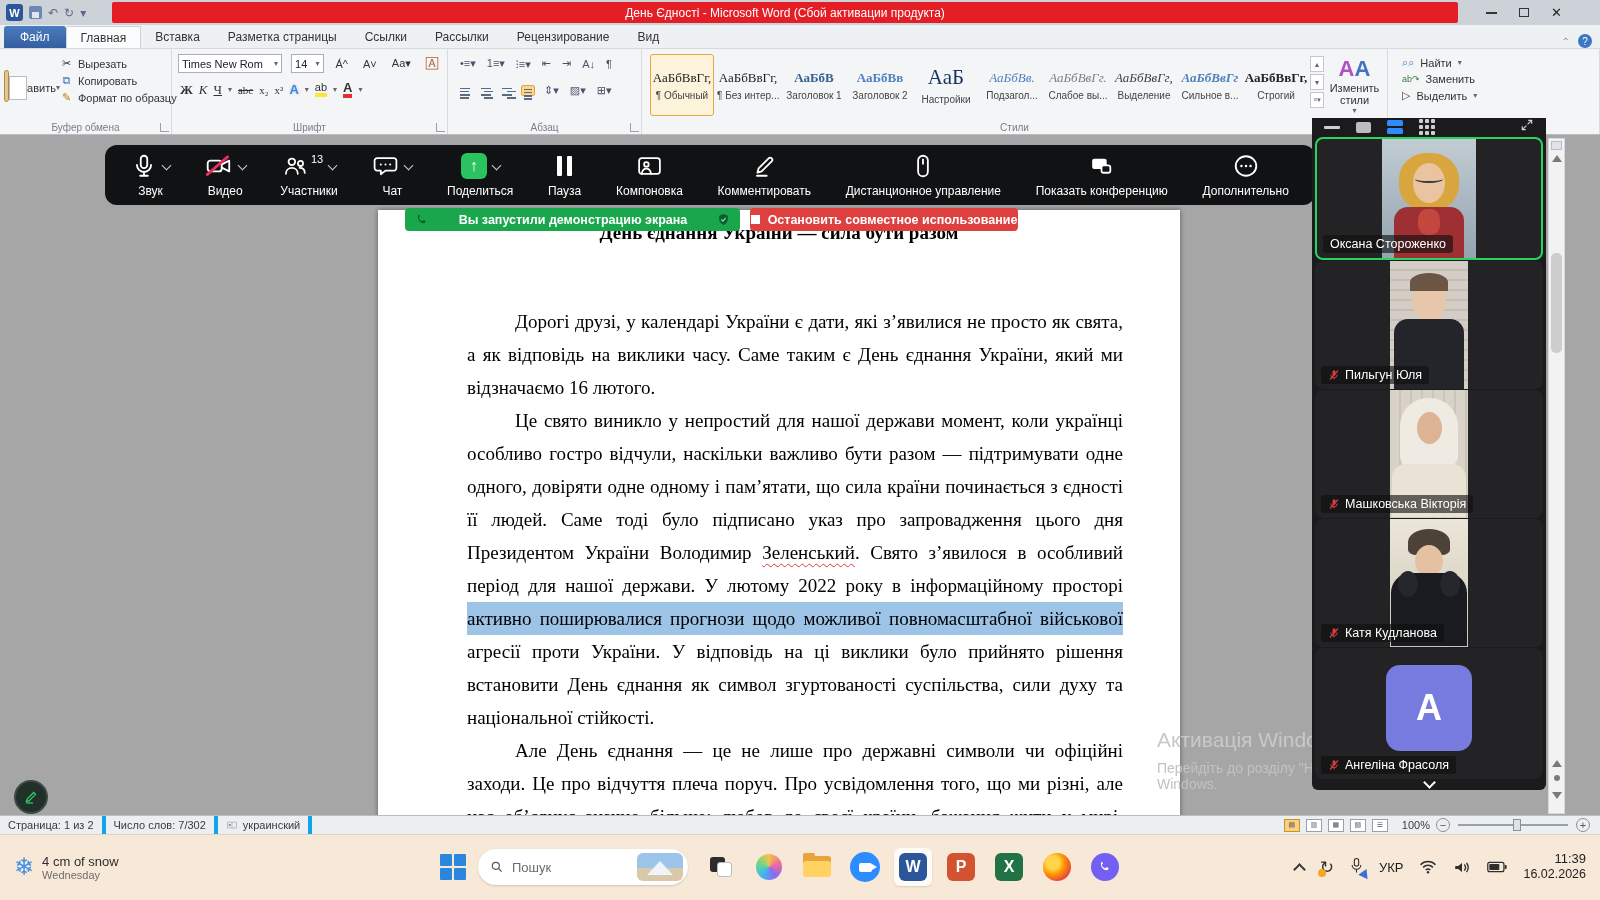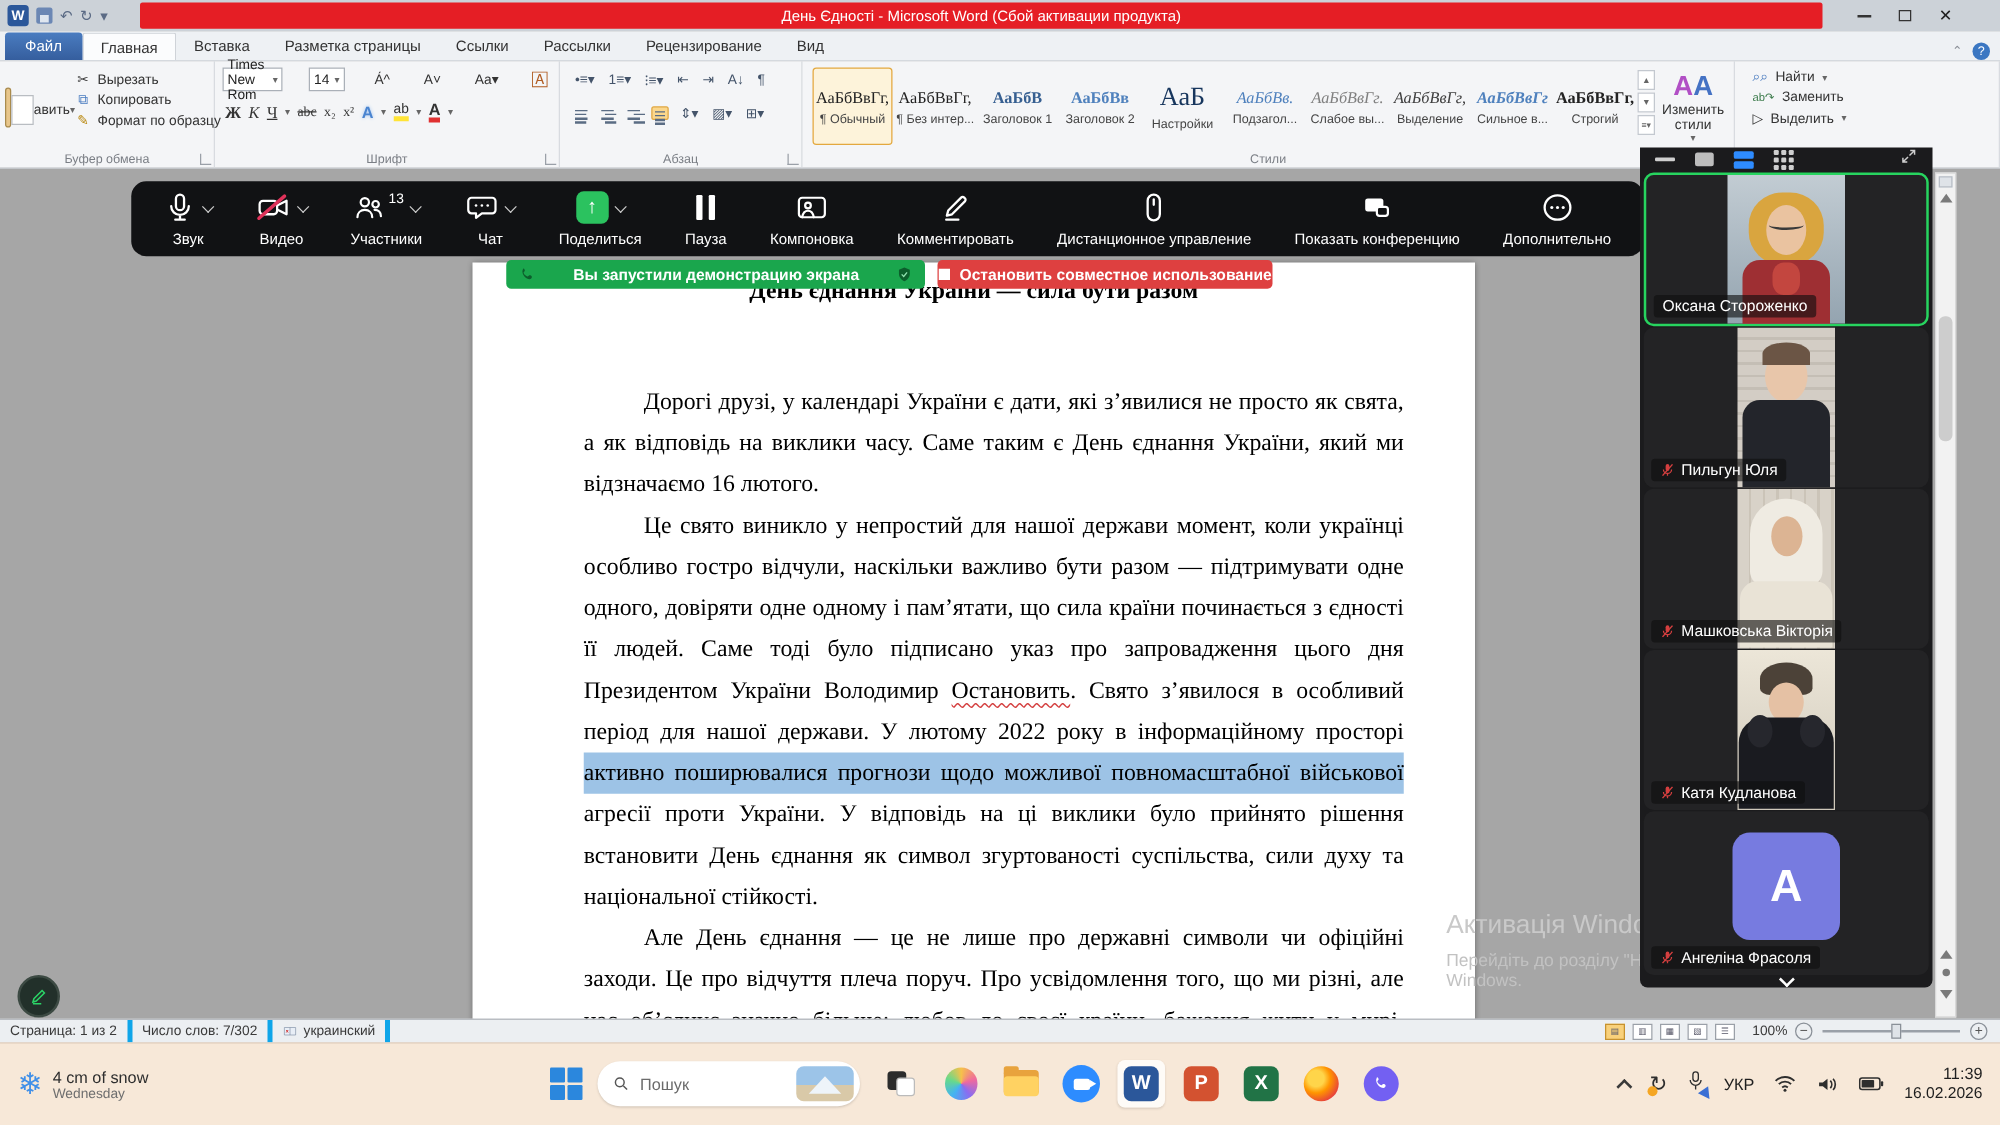--- a/index.html
+++ b/index.html
@@ -36,21 +36,21 @@
   .rgroup-label { position:absolute; bottom:1px; left:0; right:0; text-align:center; font-size:10px; color:#7a7e85; }
   .dlg-launcher { position:absolute; right:2px; bottom:2px; width:9px; height:9px; border-left:1px solid #9aa0a8; border-bottom:1px solid #9aa0a8; }
   .g-clip { width:172px; display:flex; }
   .paste-big { width:56px; display:flex; flex-direction:row; align-items:center; font-size:11px; color:#333; padding-top:3px; }
   .clipboard-shape { width:26px; height:32px; background:#e8c68b; border:1px solid #a98b4e; border-radius:3px; position:relative; margin-bottom:3px; }
   .clipboard-shape:after { content:""; position:absolute; left:4px; top:5px; width:16px; height:22px; background:#fff; border:1px solid #b9bdc2; }
   .clip-small-list { display:flex; flex-direction:column; gap:4px; padding-top:5px; }
   .clip-item { font-size:11px; color:#333; display:flex; align-items:center; gap:5px; white-space:nowrap; }
   .ci-icon { width:13px; text-align:center; font-size:11px; }
   .g-font { width:276px; }
-  .font-row1 { display:flex; align-items:center; gap:21px; padding:2px 2px; }
+  .font-row1 { display:flex; align-items:center; gap:9px; padding:2px 2px; }
   .combo { background:#fff; border:1px solid #aab0b8; font-size:11px; color:#222; display:flex; align-items:center; height:19px; padding:0 3px; }
   .combo .dd { margin-left:auto; font-size:8px; color:#666; padding-left:4px; }
   .font-name { width:118px; }
   .font-size { width:36px; }
   .sbtn { font-size:11px; color:#333; padding:1px 3px; border-radius:2px; white-space:nowrap; }
   .font-row2 { display:flex; align-items:center; gap:6px; padding:6px 4px 0 4px; font-size:13px; color:#333; }
   .fx { font-family:"Liberation Serif", serif; }
   .glowA { color:#4a84d0; text-shadow:0 0 3px #9cc0ee; font-weight:bold; }
   .hl-ab { border-bottom:4px solid #ffe437; line-height:1; }
   .col-A { border-bottom:4px solid #e03131; line-height:1; font-weight:bold; }
@@ -432,21 +432,21 @@
     <div class="page">
       <div class="doc-heading">День єднання України — сила бути разом</div>
       <div class="doc-body">
           <div class="doc-line indent">Дорогі друзі, у календарі України є дати, які з’явилися не просто як свята,</div>
           <div class="doc-line">а як відповідь на виклики часу. Саме таким є День єднання України, який ми</div>
           <div class="doc-line lastline">відзначаємо 16 лютого.</div>
           <div class="doc-line indent">Це свято виникло у непростий для нашої держави момент, коли українці</div>
           <div class="doc-line">особливо гостро відчули, наскільки важливо бути разом — підтримувати одне</div>
           <div class="doc-line">одного, довіряти одне одному і пам’ятати, що сила країни починається з єдності</div>
           <div class="doc-line">її людей. Саме тоді було підписано указ про запровадження цього дня</div>
-          <div class="doc-line">Президентом України Володимир <span class="spellerr">Остановить</span>. Свято з’явилося в особливий</div>
+          <div class="doc-line">Президентом України Володимир <span class="spellerr">Зеленський</span>. Свято з’явилося в особливий</div>
           <div class="doc-line">період для нашої держави. У лютому 2022 року в інформаційному просторі</div>
           <div class="doc-line hl">активно поширювалися прогнози щодо можливої повномасштабної військової</div>
           <div class="doc-line">агресії проти України. У відповідь на ці виклики було прийнято рішення</div>
           <div class="doc-line">встановити День єднання як символ згуртованості суспільства, сили духу та</div>
           <div class="doc-line lastline">національної стійкості.</div>
           <div class="doc-line indent">Але День єднання — це не лише про державні символи чи офіційні</div>
           <div class="doc-line">заходи. Це про відчуття плеча поруч. Про усвідомлення того, що ми різні, але</div>
           <div class="doc-line">нас об’єднує значно більше: любов до своєї країни, бажання жити у мирі,</div>
         </div>
     </div>

